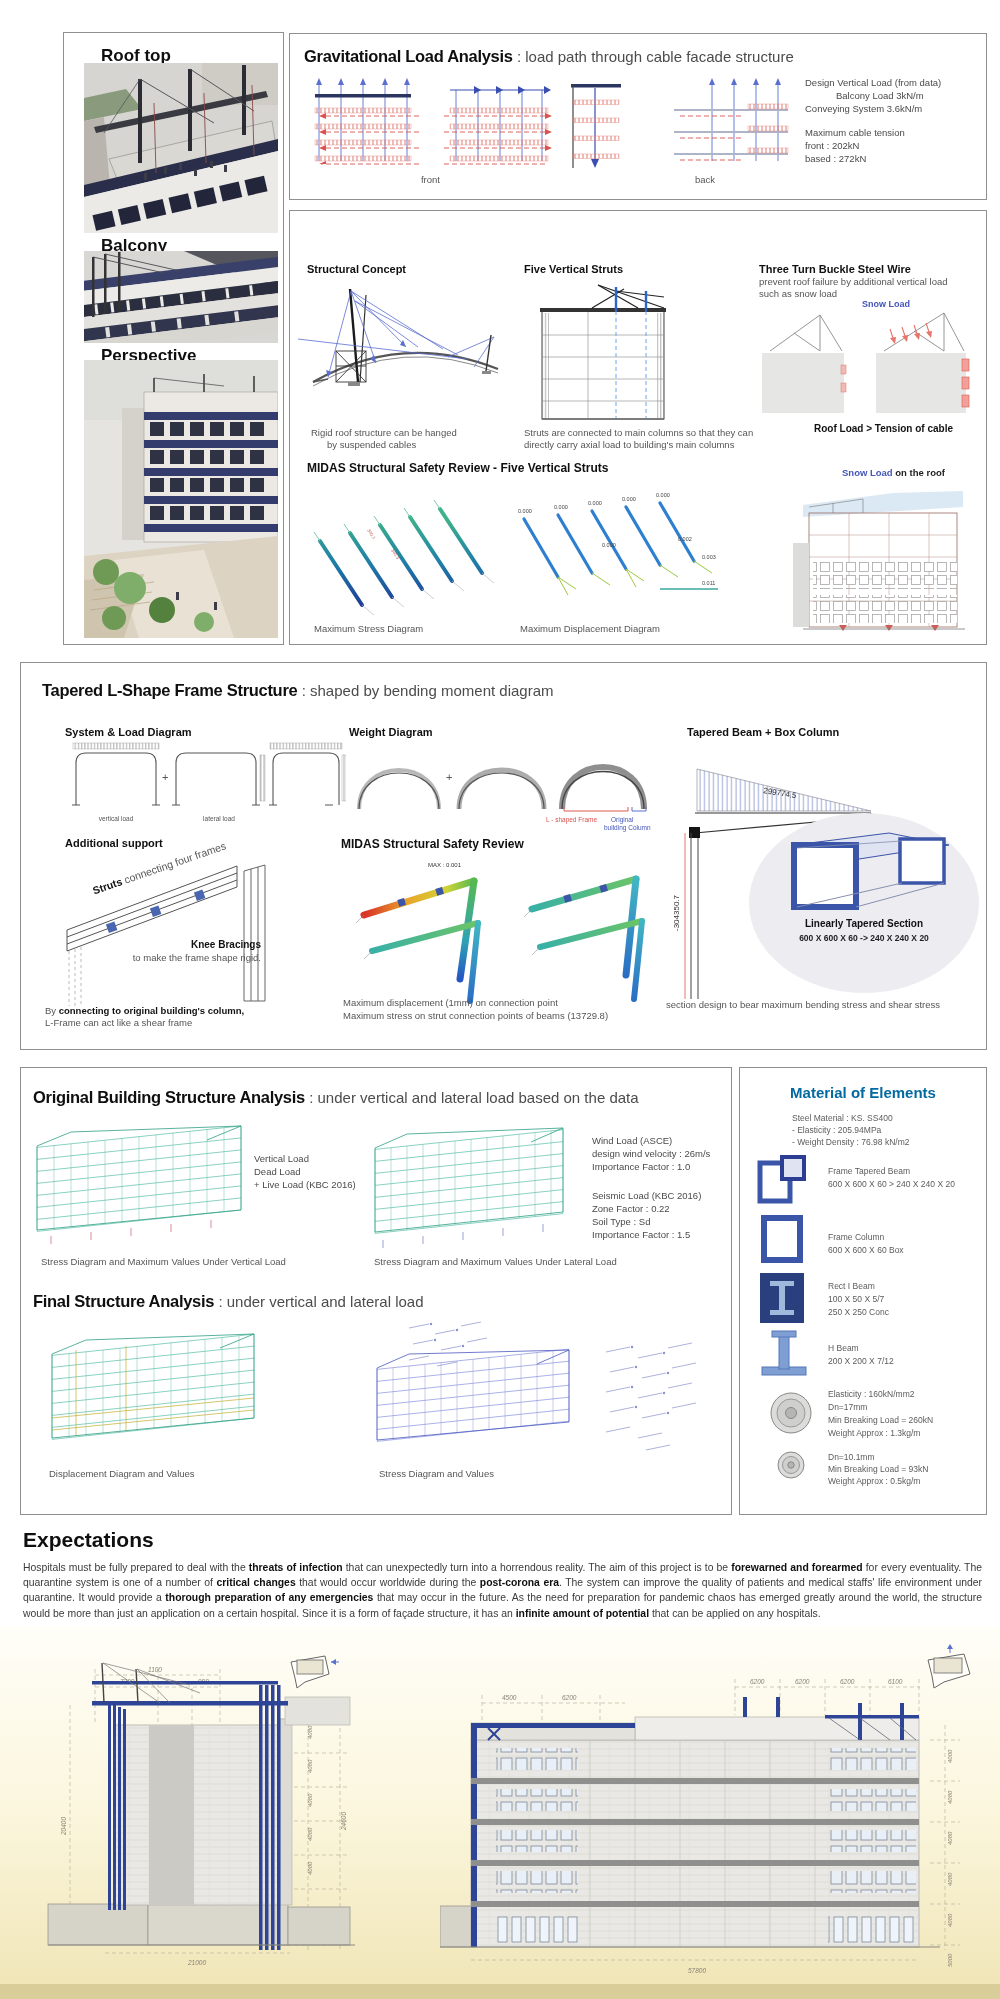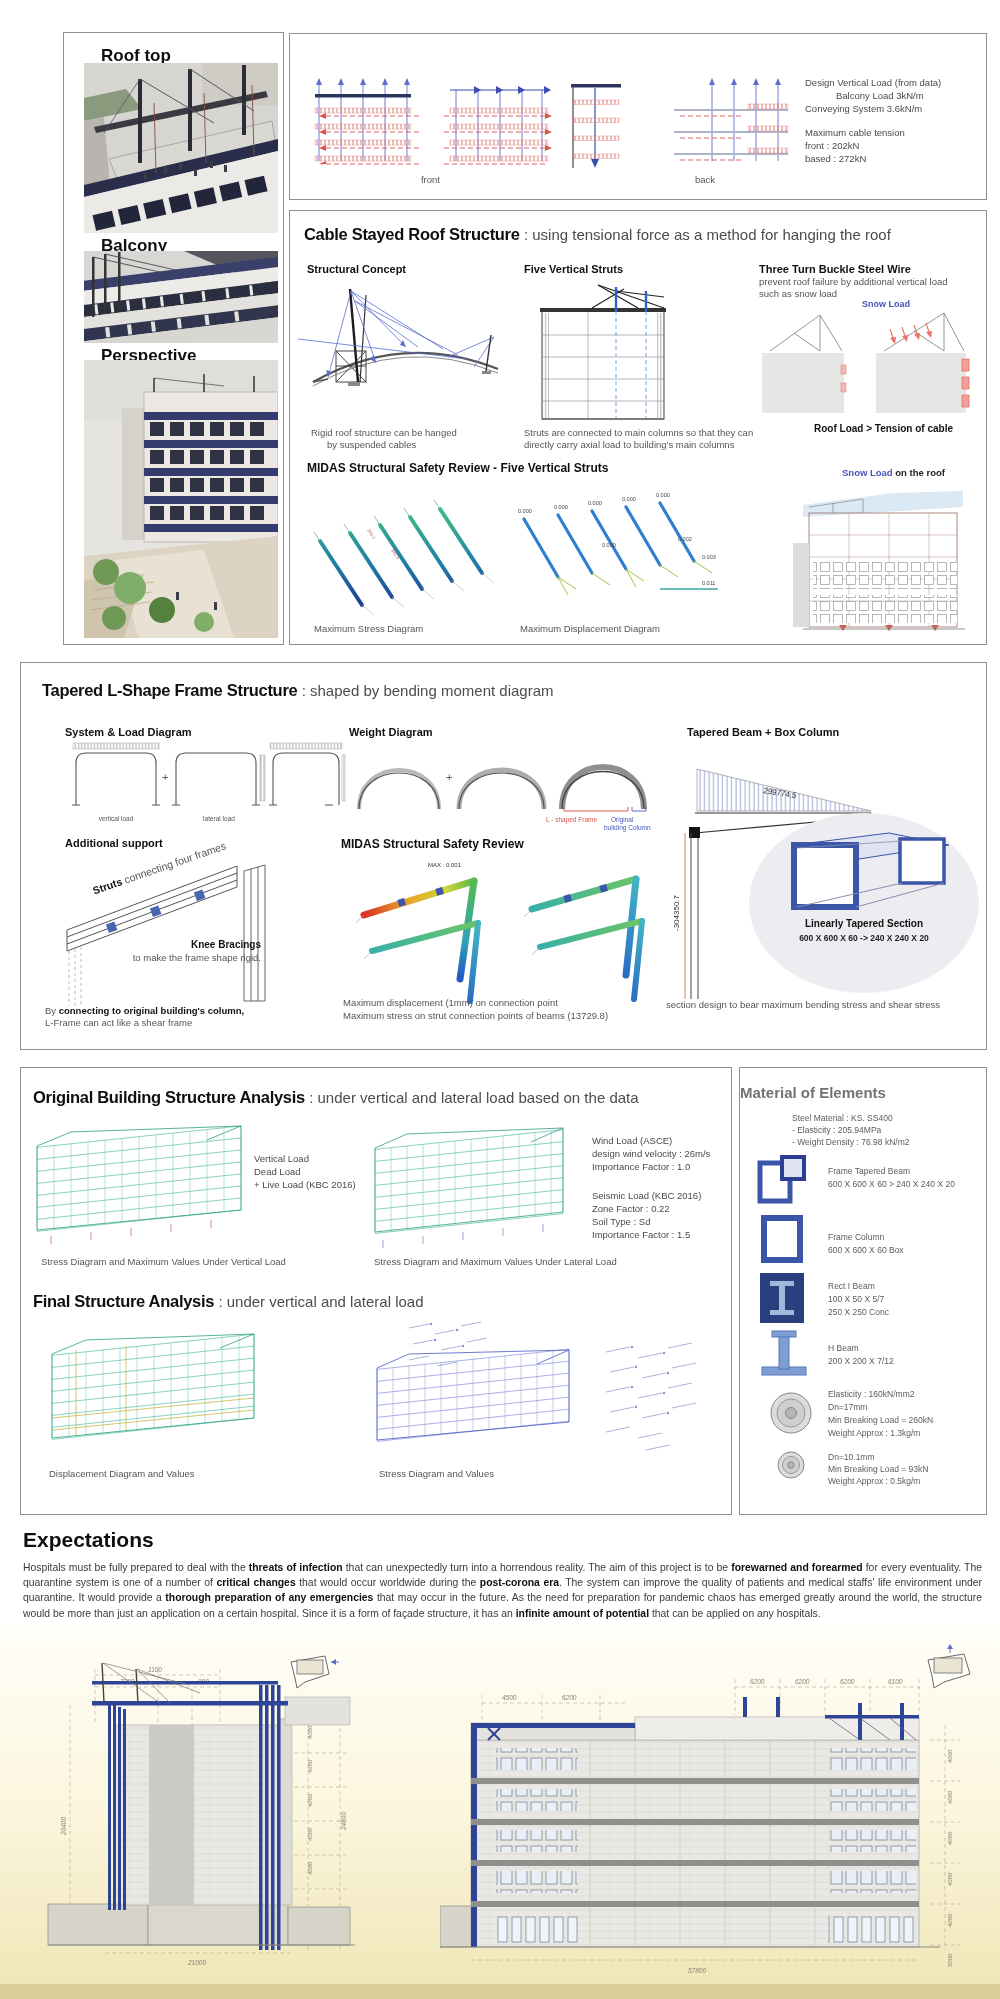--- a/index.html
+++ b/index.html
@@ -209,20 +209,23 @@
         <circle cx="46" cy="228" r="16" fill="#7fae6a"></circle>
       <circle cx="78" cy="250" r="13" fill="#55813f"></circle>
         <circle cx="30" cy="258" r="12" fill="#6f9a55"></circle>
       <circle cx="120" cy="262" r="10" fill="#7fae6a"></circle>
       <rect x="92" y="232" width="3" height="8" fill="#3c3c46"></rect>
         <rect x="130" y="242" width="3" height="8" fill="#3c3c46"></rect>
     </svg>
   </div>
 
   <div class="panel" style="left:289px;top:33px;width:696px;height:165px;">
+    <div class="p ttl" style="left:14px;top:13px;">
+      <span>Gravitational Load Analysis</span> <span class="sub">: load path through cable facade structure</span>
+    </div>
     <svg class="p" style="left:17px;top:42px;" width="115" height="90" viewBox="0 0 115 90">
       <g stroke="#5a6fd0" stroke-width="0.9">
         <line x1="12" y1="85" x2="12" y2="6"></line>
           <line x1="34" y1="85" x2="34" y2="6"></line>
           <line x1="56" y1="85" x2="56" y2="6"></line>
           <line x1="78" y1="85" x2="78" y2="6"></line>
           <line x1="100" y1="85" x2="100" y2="6"></line>
       </g>
       <g fill="#5a6fd0">
           <polygon points="12,2 9,9 15,9"></polygon>
@@ -331,23 +334,20 @@
     <div class="p cap" style="left:330px;top:140px;width:170px;text-align:center;">back</div>
     <div class="p note" style="left:515px;top:42px;">Design Vertical Load (from data)</div>
     <div class="p note" style="left:515px;top:55px;margin-left:31px;">Balcony Load 3kN/m</div>
     <div class="p note" style="left:515px;top:68px;">Conveying System 3.6kN/m</div>
     <div class="p note" style="left:515px;top:92px;">Maximum cable tension</div>
     <div class="p note" style="left:515px;top:105px;">front : 202kN</div>
     <div class="p note" style="left:515px;top:118px;">based : 272kN</div>
   </div>
 
   <div class="panel" style="left:289px;top:210px;width:696px;height:433px;">
-    <div class="p ttl" style="left:14px;top:14px;">
-      <span>Cable Stayed Roof Structure</span> <span class="sub">: using tensional force as a method for hanging the roof</span>
-    </div>
     <div class="p h2" style="left:17px;top:52px;">Structural Concept</div>
     <svg class="p" style="left:8px;top:68px;" width="215" height="146" viewBox="0 0 215 146">
       <path d="M15,103 Q105,52 200,90" fill="none" stroke="#555" stroke-width="2.2"></path>
       <path d="M15,107 Q105,56 200,94" fill="none" stroke="#888" stroke-width="1"></path>
       <line x1="52" y1="10" x2="60" y2="103" stroke="#1a1a1a" stroke-width="2.4"></line>
       <line x1="68" y1="16" x2="62" y2="103" stroke="#333" stroke-width="1.2"></line>
       <g stroke="#5a6fd0" stroke-width="0.8" fill="none">
         <line x1="53" y1="12" x2="30" y2="98"></line>
           <line x1="53" y1="12" x2="78" y2="84"></line>
           <line x1="53" y1="12" x2="108" y2="68"></line>
@@ -932,21 +932,21 @@
           <circle cx="68" cy="55" r="1.2"></circle>
           <circle cx="40" cy="69" r="1.2"></circle>
           <circle cx="72" cy="75" r="1.2"></circle>
         </g>
     </svg>
     <div class="p cap" style="left:28px;top:400px;">Displacement Diagram and Values</div>
     <div class="p cap" style="left:358px;top:400px;">Stress Diagram and Values</div>
   </div>
 
   <div class="panel" style="left:739px;top:1067px;width:246px;height:446px;">
-    <div class="p" style="left:0;top:16px;width:246px;text-align:left;font-size:15px;font-weight:bold;color:#737373;">Material of Elements</div>
+    <div class="p" style="left:0;top:16px;width:246px;text-align:center;font-size:15px;font-weight:bold;color:#0369a1;">Material of Elements</div>
     <div class="p mat" style="left:52px;top:44px;">Steel Material : KS. SS400</div>
     <div class="p mat" style="left:52px;top:56px;">- Elasticity : 205.94MPa</div>
     <div class="p mat" style="left:52px;top:68px;">- Weight Density : 76.98 kN/m2</div>
 
     <svg class="p" style="left:16px;top:85px;" width="52" height="52" viewBox="0 0 52 52">
       <rect x="4" y="10" width="30" height="38" fill="none" stroke="#3b55a8" stroke-width="5"></rect>
       <rect x="26" y="4" width="22" height="22" fill="#dfe3f2" stroke="#2c3e94" stroke-width="4"></rect>
     </svg>
     <div class="p mat" style="left:88px;top:97px;">Frame Tapered Beam</div>
     <div class="p mat" style="left:88px;top:110px;">600 X 600 X 60 &gt; 240 X 240 X 20</div>

